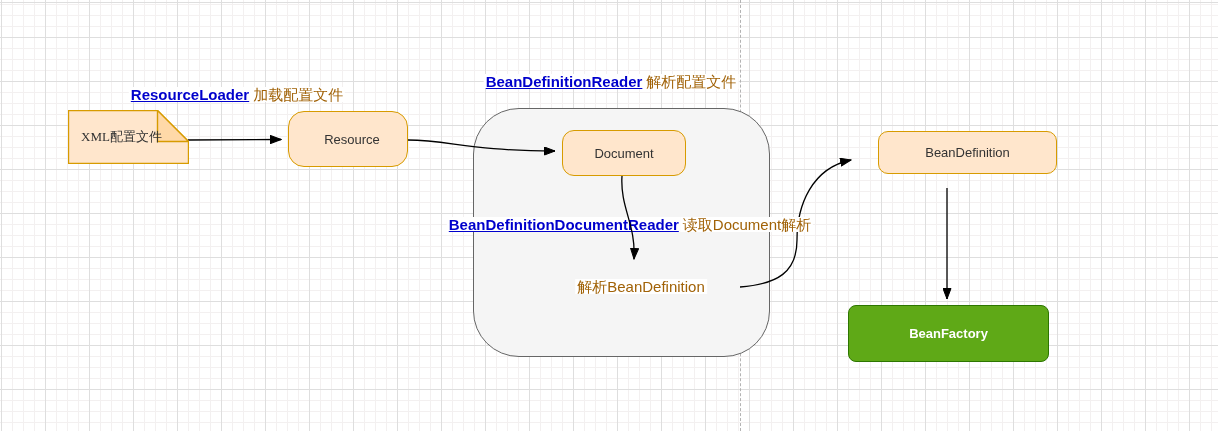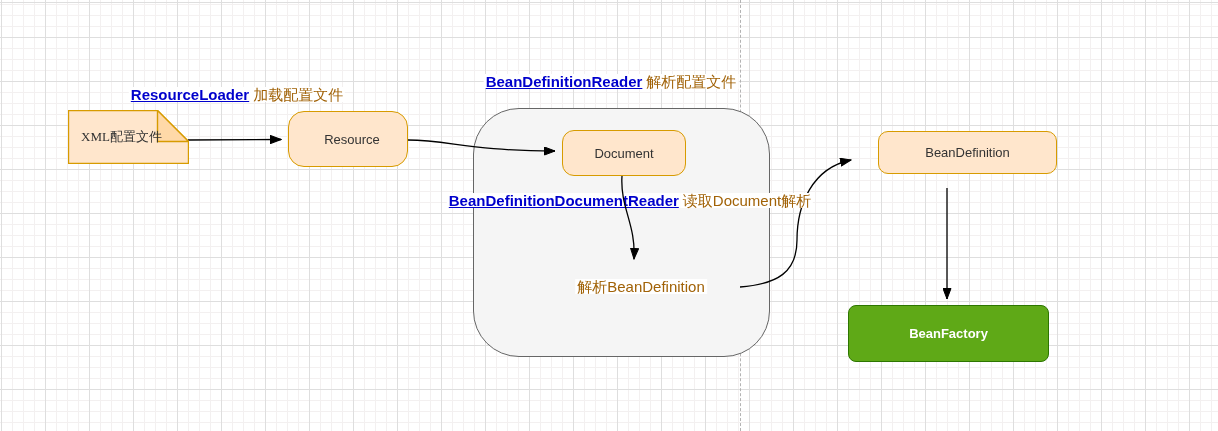--- a/index.html
+++ b/index.html
@@ -53,21 +53,21 @@
   .edge-label .lnk {
     display:inline-block; background:#ffffff; padding:0 2px;
     color:#0000cc; font-weight:bold; text-decoration:underline; cursor:pointer;
   }
   .edge-label .desc {
     display:inline-block; background:#ffffff; padding:0 2px; color:#a16207;
   }
   .l-resourceloader { left:237px; top:87px; }
   .l-reader         { left:611px; top:74px; }
   .l-documentloader { left:486px; top:132px; }
-  .l-docreader      { left:630px; top:193px; }
+  .l-docreader      { left:630px; top:217px; }
   .l-parserdelegate { left:641px; top:279px; }
   .l-registry       { left:950px; top:219px; }
 </style>
 </head>
 <body>
 
 <div class="canvas">
 
   <div class="page-divider"></div>
 

